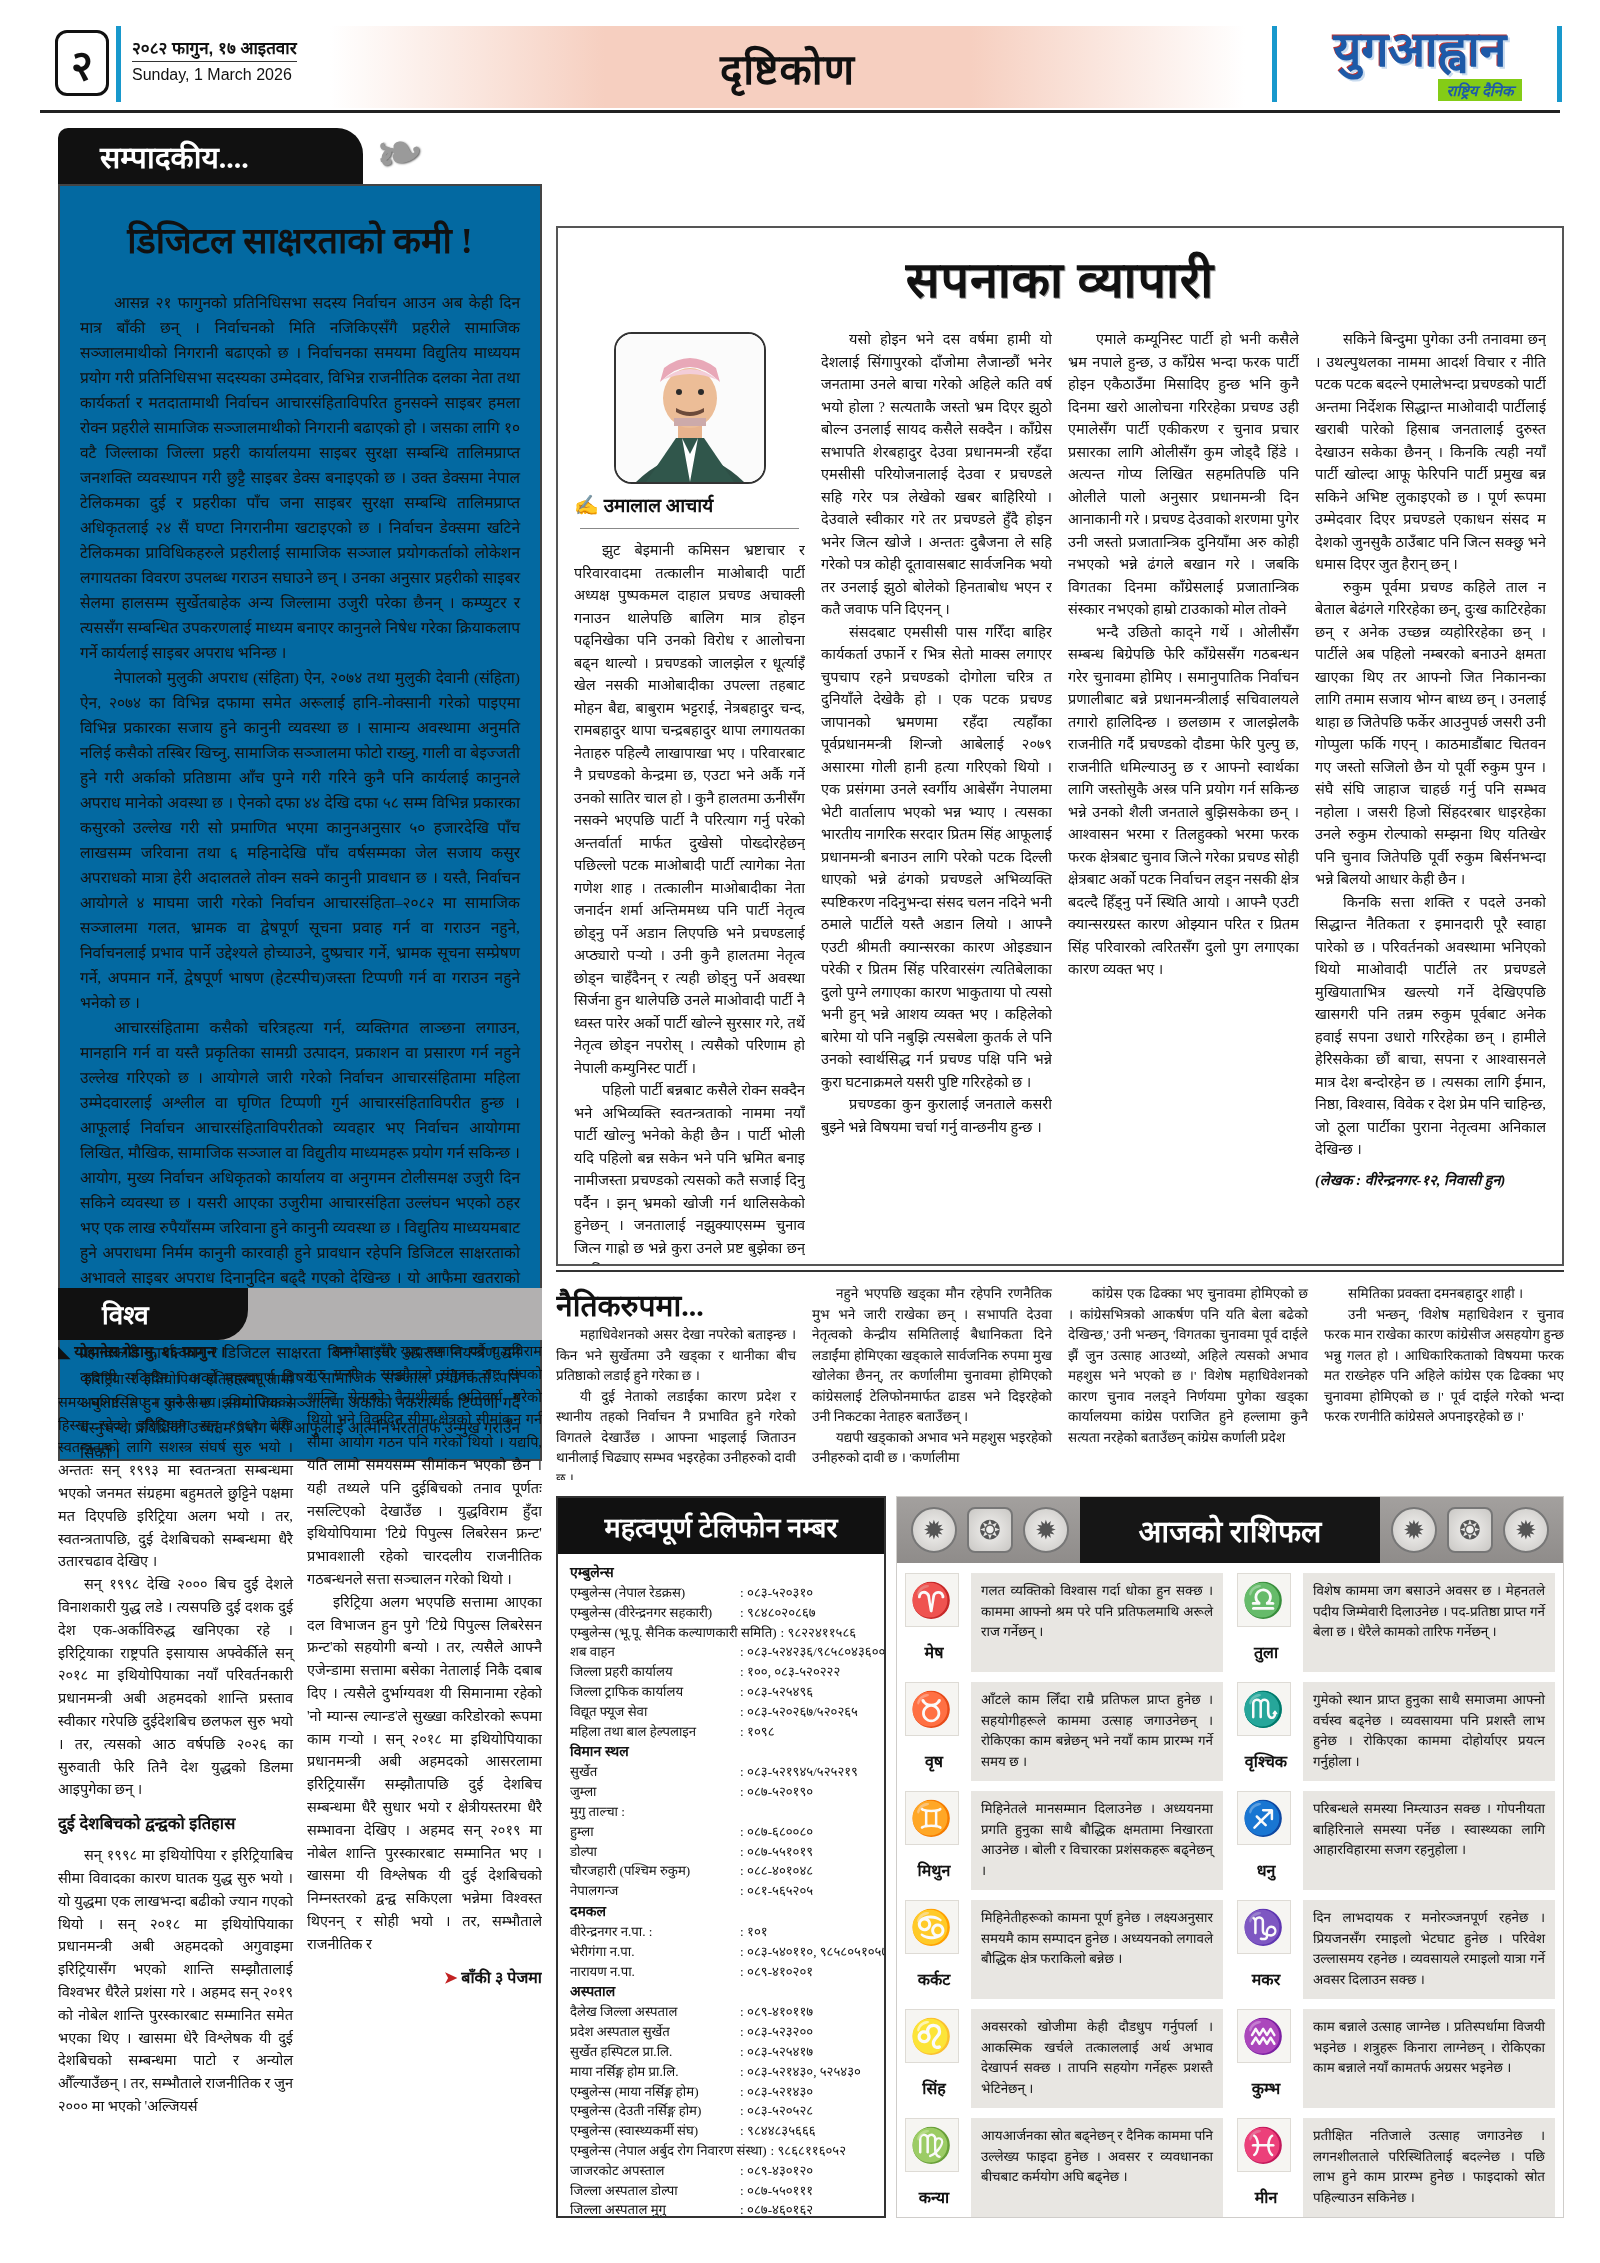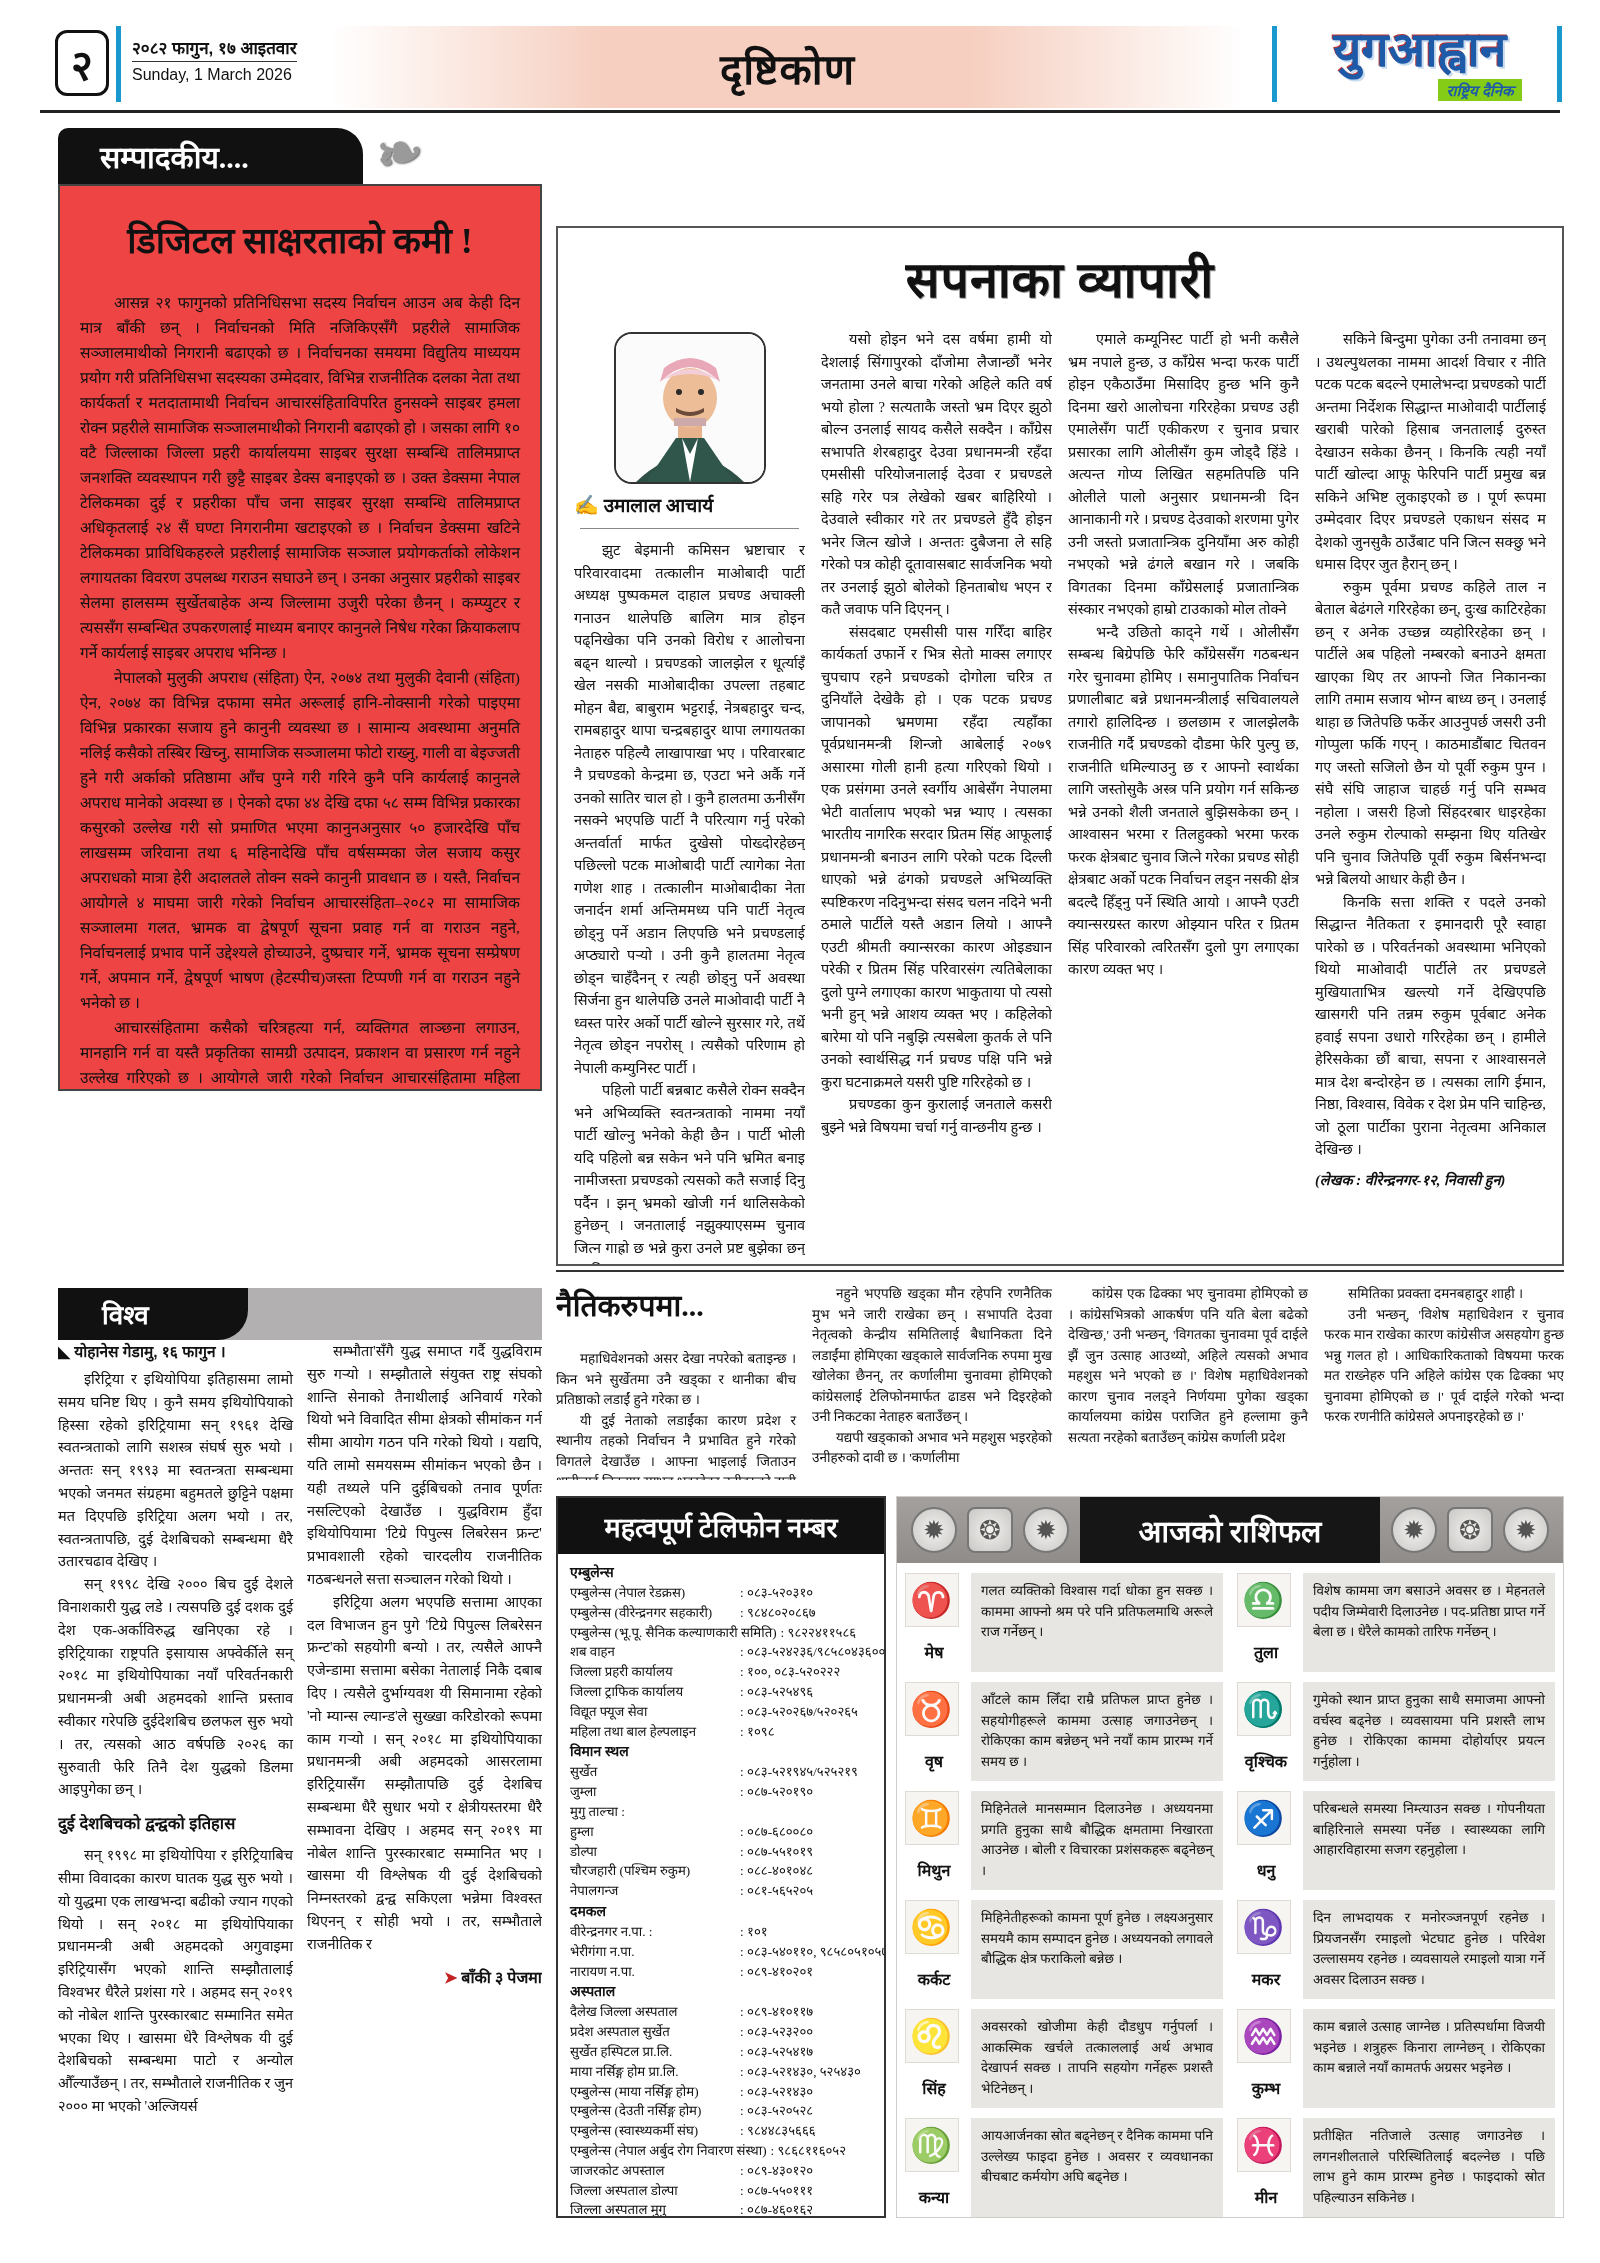--- a/index.html
+++ b/index.html
@@ -20,42 +20,42 @@
   .logo-sub { display:inline-block; margin-left:120px; margin-top:2px; background:#84cc16; color:#1d5aa8; font-style:italic; font-weight:bold; font-size:15px; padding:1px 8px; font-family:"Liberation Sans",sans-serif; }
   .head-rule { position:absolute; left:40px; right:40px; top:110px; height:3px; background:#222; }
 
   
   .blacktab { background:#111; color:#fff; font-weight:bold; display:flex; align-items:center; }
 
   
   .editorial { position:absolute; left:58px; top:128px; width:484px; height:1140px; }
   .ed-tab { position:relative; width:305px; height:56px; border-radius:10px 26px 0 0; font-size:30px; padding-left:42px; }
   .ed-quill { position:absolute; right:-60px; top:-8px; font-size:56px; color:#9a9a9a; transform:rotate(-12deg); text-shadow:1px 1px 2px #666; }
-  .ed-box { border:2px solid #444; height:907px; padding:18px 20px; overflow:hidden; background:#ef4444; }
+  .ed-box { border:2px solid #444; height:1277px; padding:18px 20px; overflow:hidden; background:#0369a1; }
   .ed-head { text-align:center; font-size:36px; font-weight:bold; line-height:1.4; margin:12px 0 24px; }
   .ed-box p, .body-col p { font-size:15.5px; line-height:25px; text-align:justify; text-indent:34px; }
 
   
   .main-art { position:absolute; left:556px; top:226px; width:1008px; height:1040px; border:2px solid #555; padding:12px 16px 4px; background:#fff; overflow:hidden; }
   .main-head { text-align:center; font-size:50px; font-weight:bold; letter-spacing:1px; margin:4px 0 16px; text-shadow:1px 1px 0 #999; }
   .main-cols { display:flex; gap:16px; }
   .main-cols .col { flex:1; min-width:0; overflow:hidden; }
   .main-cols p { font-size:14.5px; line-height:22.5px; text-align:justify; text-indent:28px; }
   .photo-card { width:152px; height:152px; margin:4px auto 8px; border:2px solid #333; border-radius:18px; overflow:hidden; background:#fdfdfd; }
   .byline { text-align:left; font-weight:bold; font-size:19px; margin:4px 0 10px; }
   .byline .pen { font-size:20px; }
   .byline-rule { border-top:1.5px solid #888; margin:0 6px 10px; }
   .author-note { text-align:right; font-weight:bold; font-style:italic; font-size:13.5px; margin-top:8px; text-indent:0 !important; }
 
   .mid-rule { position:absolute; left:556px; top:1270px; width:1008px; height:2px; background:#333; }
 
   
   .naitik { position:absolute; left:556px; top:1284px; width:1008px; height:196px; overflow:hidden; display:flex; gap:16px; }
   .naitik .col { flex:1; min-width:0; }
-  .naitik h3 { font-size:30px; font-weight:bold; margin-bottom:24px; }
+  .naitik h3 { font-size:30px; font-weight:bold; margin-bottom:0; }
   .naitik p { font-size:13.5px; line-height:20.5px; text-align:justify; text-indent:24px; }
 
   
   .world { position:absolute; left:58px; top:1288px; width:484px; height:930px; overflow:hidden; }
   .world-tabrow { position:relative; height:52px; }
   .world-graybar { position:absolute; left:160px; right:0; top:0; height:52px; background:#b2b0b0; }
   .world-tab { position:absolute; left:0; top:0; width:190px; height:52px; border-radius:0 0 30px 0; font-size:26px; padding-left:44px; }
   .world-head { text-align:center; font-size:33px; font-weight:bold; margin:22px 0 16px; }
   .world-cols { display:flex; gap:14px; }
   .world-cols .col { flex:1; min-width:0; }

